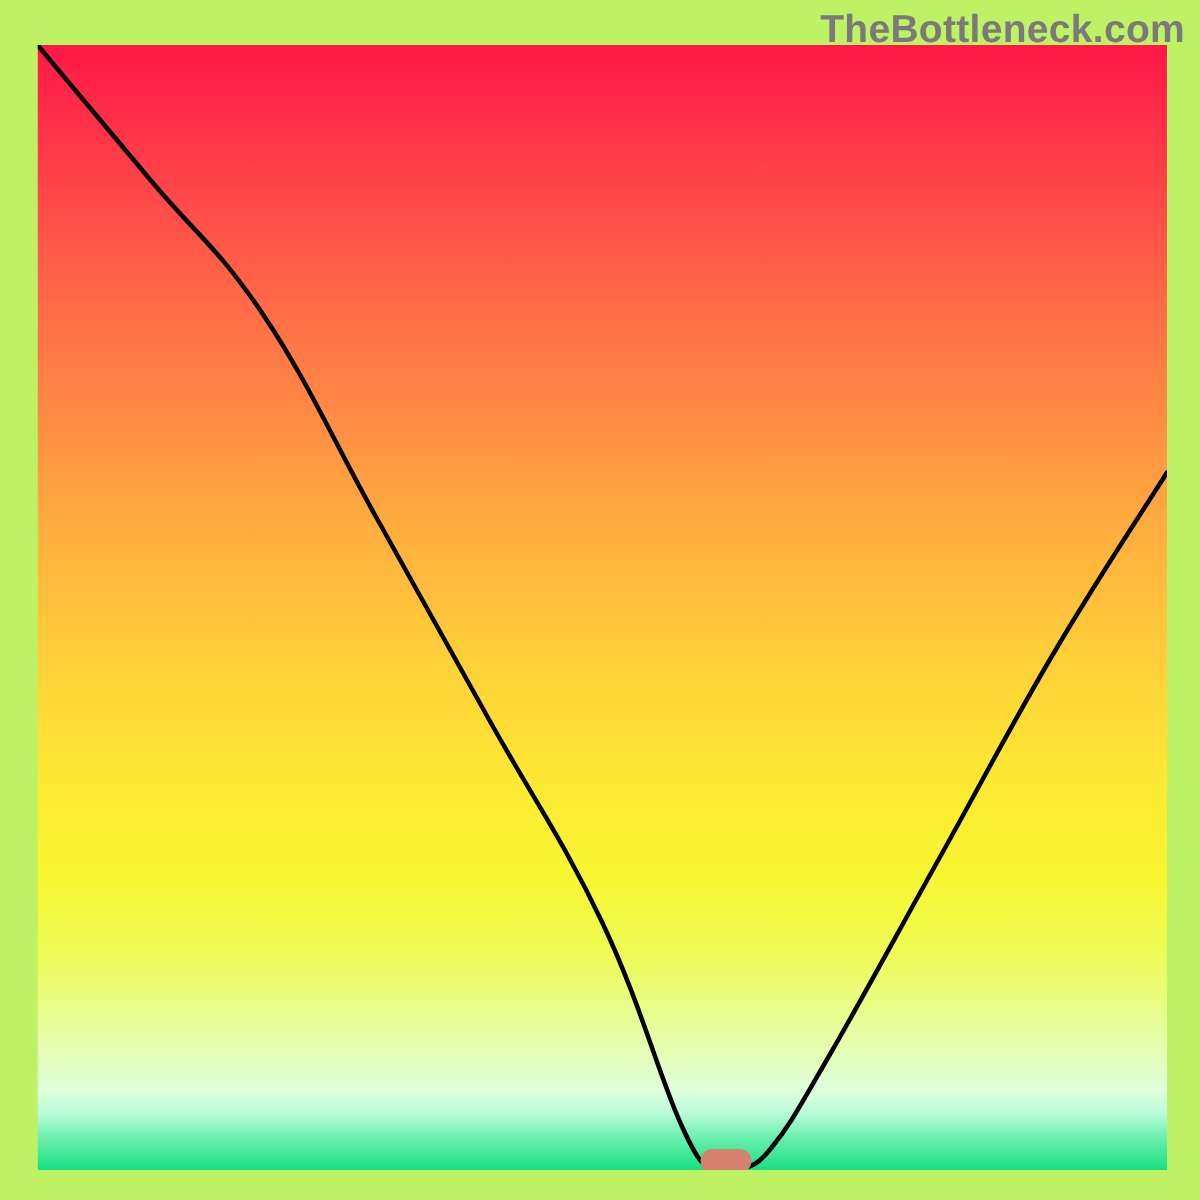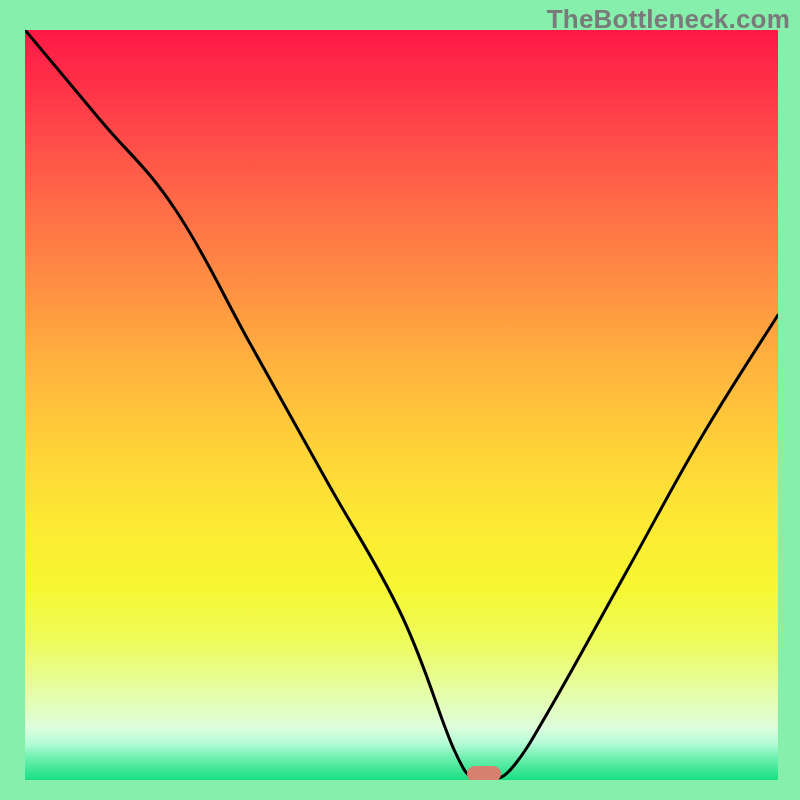--- a/index.html
+++ b/index.html
@@ -1,21 +1,21 @@
 <!DOCTYPE html>
 <html><head>
 <meta charset="utf-8">
 <style>
   * { margin: 0; padding: 0; box-sizing: border-box; }
   html, body { width: 800px; height: 800px; overflow: hidden; background: #000; }
   .frame {
     position: relative;
     width: 800px;
     height: 800px;
-    background: #86efac;
+    background: #bef264;
   }
   .watermark {
     position: absolute;
     top: 4px;
     right: 10px;
     font-family: Arial, Helvetica, sans-serif;
     font-size: 26px;
     font-weight: bold;
     color: #7a7a7a;
     letter-spacing: 0.2px;

